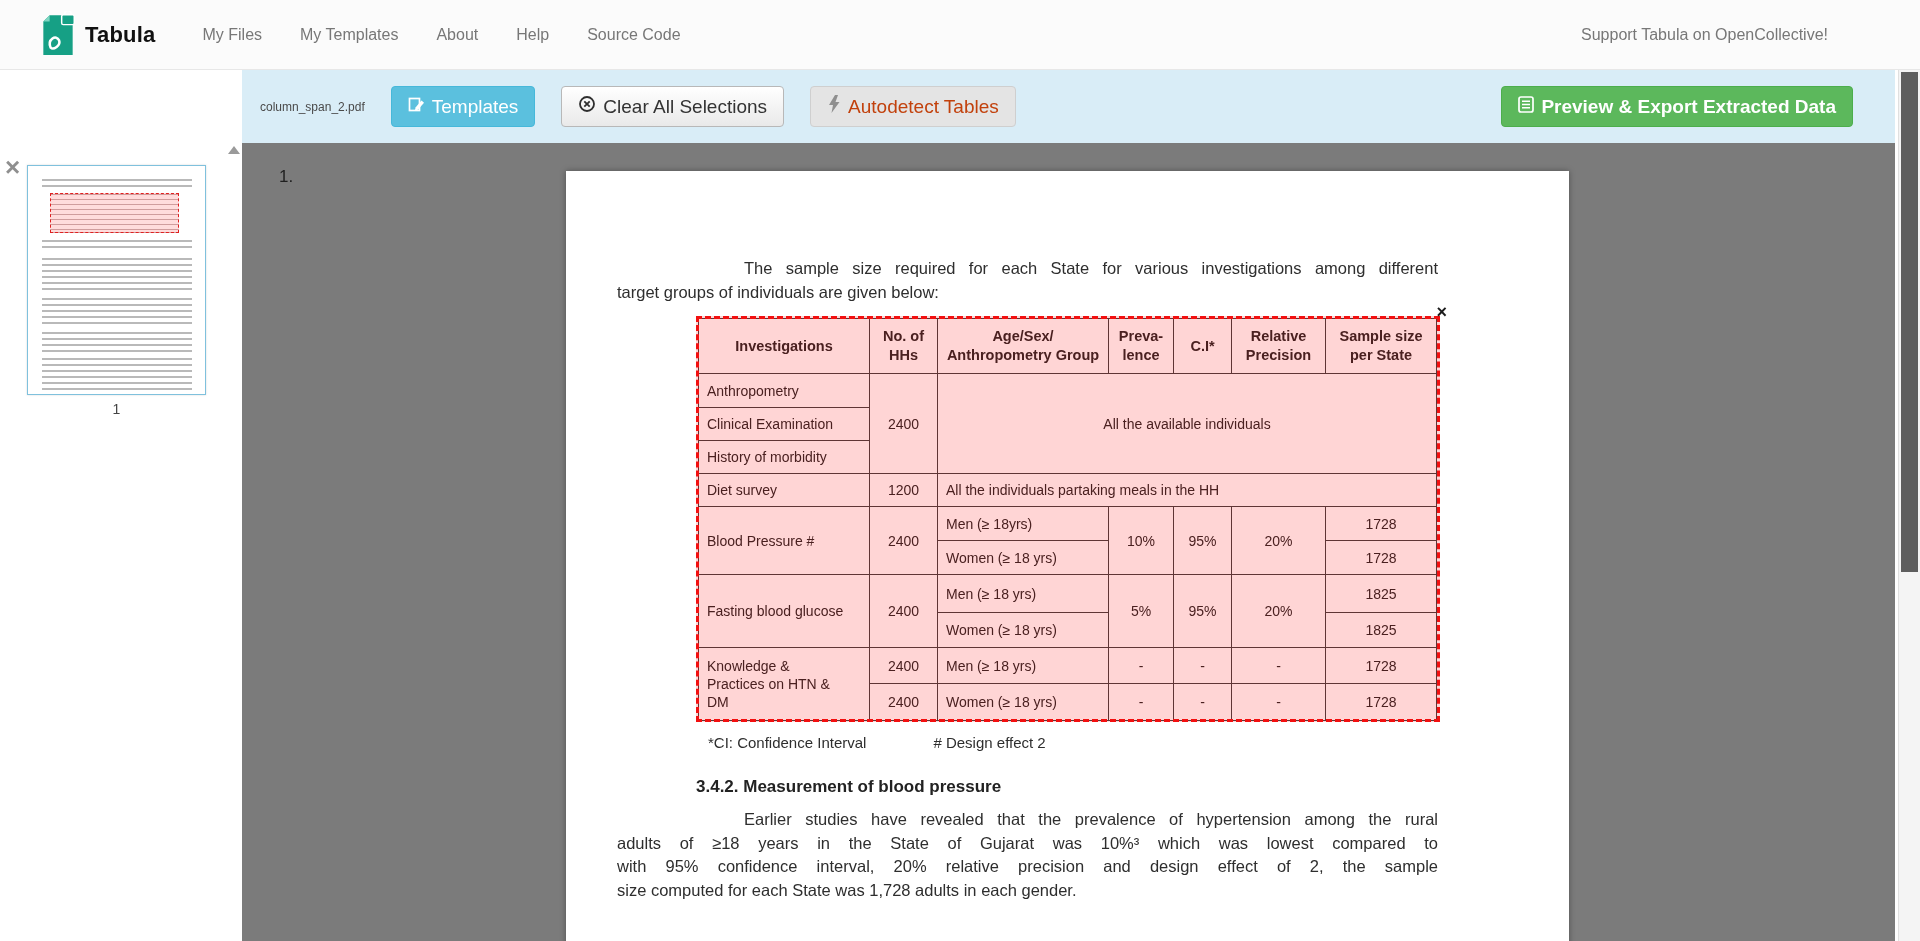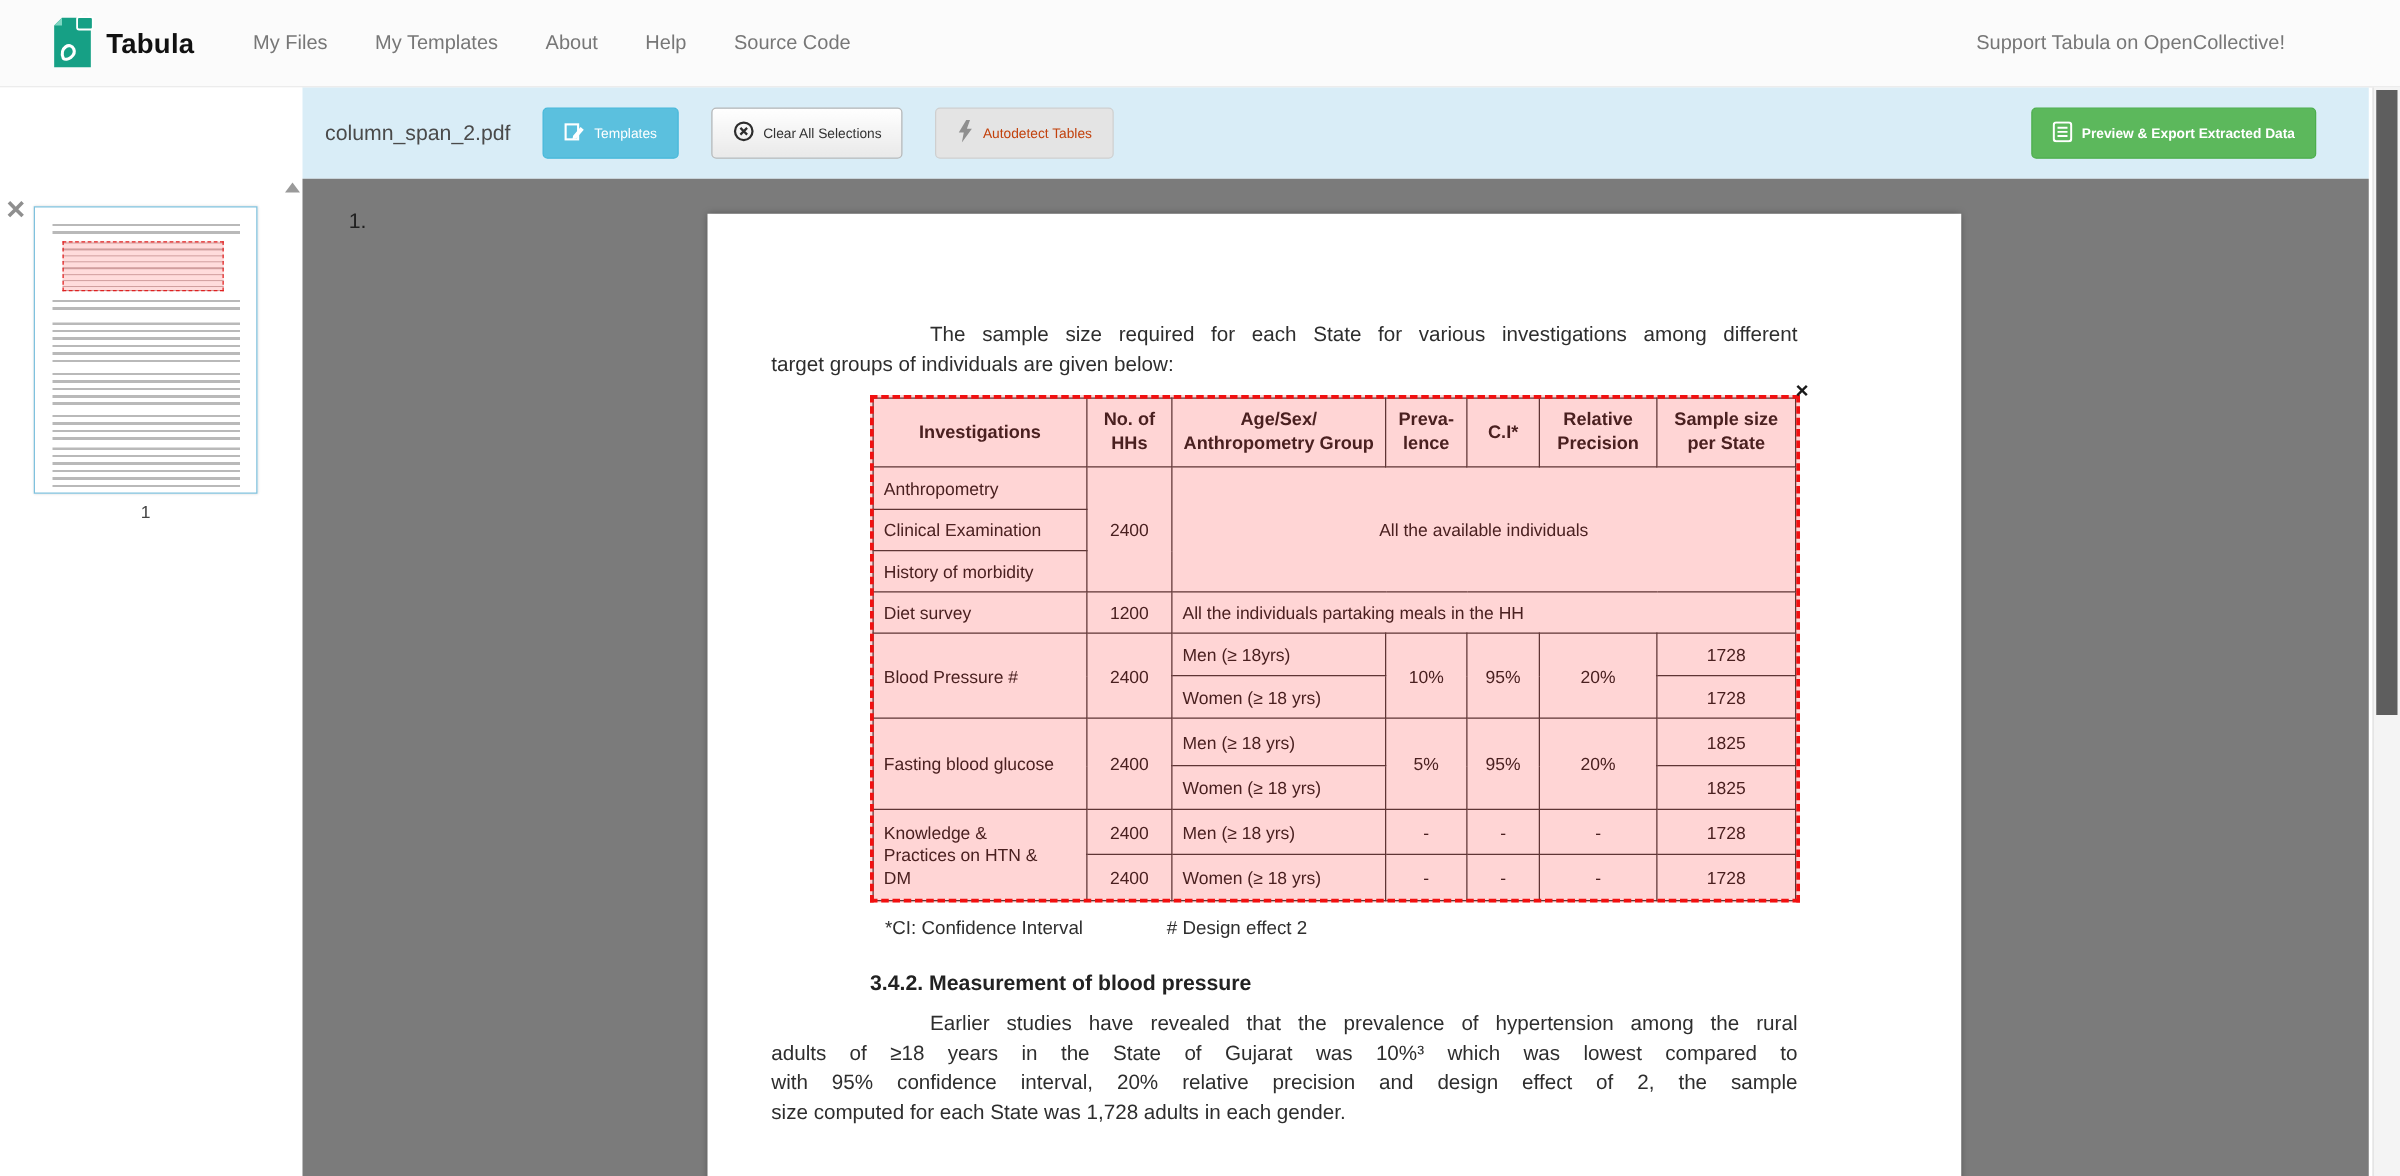--- a/index.html
+++ b/index.html
@@ -20,22 +20,22 @@
   .page-thumb { position:absolute; left:27px; top:95px; width:179px; height:230px; background:#fff; border:1px solid #7fc1dd; box-shadow:0 0 2px rgba(0,0,0,.15); cursor:pointer; overflow:hidden; }
   .mini-sel { position:absolute; left:22px; top:27px; width:129px; height:40px; border:1px dashed #e02020; background:rgba(255,40,40,0.16);
       background-image:repeating-linear-gradient(to bottom, rgba(120,40,40,0.35) 0 1px, transparent 1px 5px); }
   .mini-text { position:absolute; left:14px; width:150px; background-image:repeating-linear-gradient(to bottom, #b9b9b9 0 2px, transparent 2px 6px); }
   .thumb-pagenum { position:absolute; left:27px; top:331px; width:179px; text-align:center; font-size:14px; color:#444; }
   .sb-arrow { position:absolute; left:228px; width:0; height:0; border-left:6px solid transparent; border-right:6px solid transparent; cursor:pointer; }
   .sb-arrow.up { top:76px; border-bottom:8px solid #9a9a9a; }
 
   
   .toolbar { position:absolute; left:242px; top:70px; width:1653px; height:73px; background:#d9edf7; display:flex; align-items:center; padding:0 42px 0 18px; }
-  .filename { font-size:17px; color:#4a4a4a; margin-right:26px; }
-  .btn { height:41px; display:inline-flex; align-items:center; gap:7px; padding:17px 16px; font-size:11px; border-radius:4px; cursor:pointer; border:1px solid transparent; }
+  .filename { font-size:12px; color:#4a4a4a; margin-right:26px; }
+  .btn { height:41px; display:inline-flex; align-items:center; gap:7px; padding:17px 16px; font-size:19px; border-radius:4px; cursor:pointer; border:1px solid transparent; }
   .btn svg { flex:none; }
   .btn-templates { background:#5bc0de; border-color:#46b8da; color:#fff; margin-right:26px; }
   .btn-clear { background:linear-gradient(#ffffff,#e9e9e9); border-color:#b8b8b8; color:#333; margin-right:26px; }
   .btn-autodetect { background:#e4e4e4; border-color:#cfcfcf; color:#c2410c; cursor:default; }
   .btn-export { background:#5cb85c; border-color:#4cae4c; color:#fff; margin-left:auto; font-weight:bold; }
 
   
   .workspace { position:absolute; left:242px; top:143px; width:1653px; height:798px; background:#7b7b7b; overflow:hidden; }
   .page-marker { position:absolute; left:37px; top:24px; font-size:17px; color:#1f1f1f; }
   .pdf-page { position:absolute; left:324px; top:28px; width:1003px; height:1010px; background:#fff; box-shadow:0 0 6px rgba(0,0,0,.35); cursor:crosshair; }

